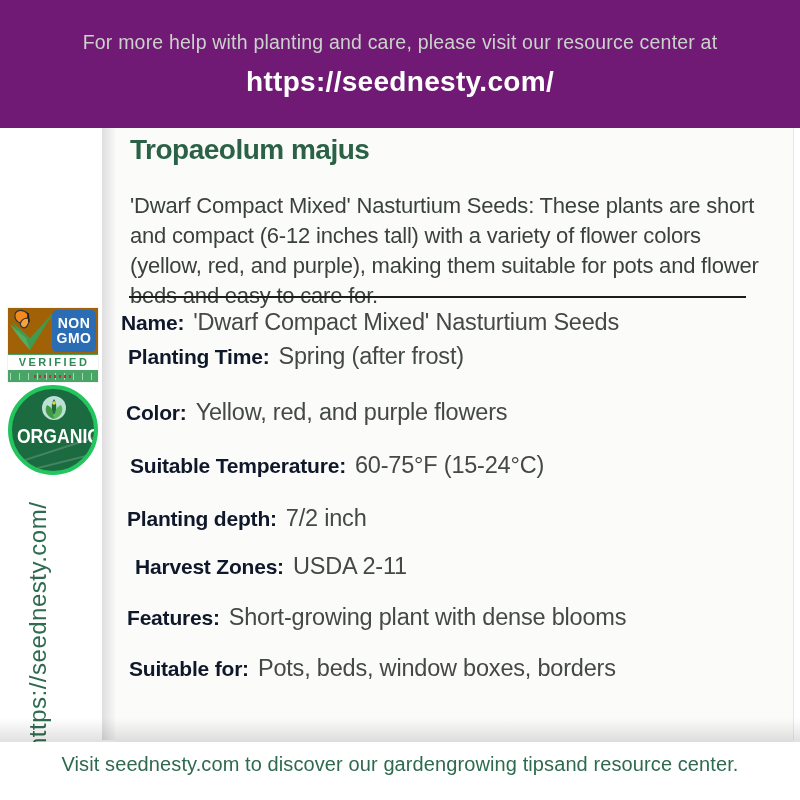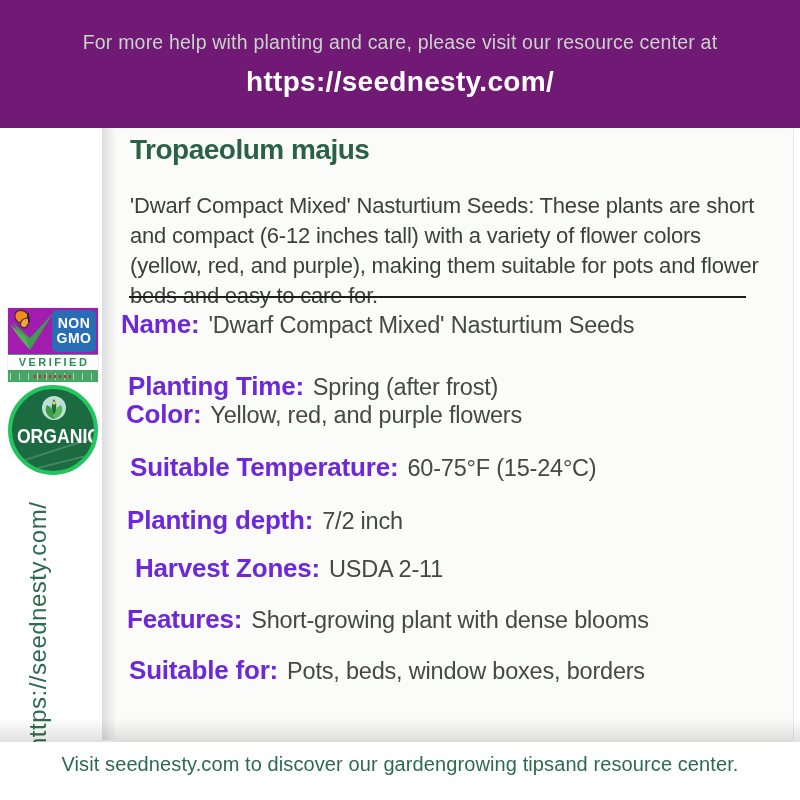--- a/index.html
+++ b/index.html
@@ -29,21 +29,21 @@
   
   .sidebar{left:0;top:128px;width:115px;height:614px;background:#ffffff;}
   .side-divider{
     left:102px;top:128px;width:17px;height:612px;
     background:linear-gradient(to right, rgba(0,0,0,0.13), rgba(0,0,0,0.0));
   }
 
   
   .nongmo{left:8px;top:180px;width:90px;height:74px;background:#ffffff;
     box-shadow:0 0 0 1px rgba(0,0,0,0.05);}
-  .ng-top{position:absolute;left:0;top:0;width:90px;height:48px;background:#a21caf;overflow:hidden;}
+  .ng-top{position:absolute;left:0;top:0;width:90px;height:48px;background:#a16207;overflow:hidden;}
   .ng-bluebox{
     position:absolute;right:2px;top:2px;width:44px;height:42px;
     background:#2a6db4;border-radius:5px;
     display:flex;flex-direction:column;align-items:center;justify-content:center;
     color:#fff;font-weight:bold;font-size:14px;line-height:15px;letter-spacing:0.5px;
   }
   .ng-verified{
     position:absolute;left:0;top:46px;width:90px;height:17px;background:#ffffff;
     border-top:1px solid #49a567;border-bottom:1px solid #49a567;box-sizing:border-box;
     color:#2e8b57;font-weight:bold;font-size:11px;letter-spacing:2.5px;
@@ -97,24 +97,24 @@
     left:130px;top:134px;
     font-size:28px;font-weight:bold;color:#2b6246;letter-spacing:-0.5px;
   }
   .description{
     left:130px;top:191px;width:648px;
     font-size:22px;line-height:30px;color:#3a403b;letter-spacing:-0.2px;
   }
   .rule{left:129px;top:296px;width:617px;height:2px;background:#1c1c1c;}
 
   .frow{position:absolute;white-space:nowrap;}
-  .frow .lab{font-size:26px;font-weight:bold;color:#6d28d9;margin-right:9px;letter-spacing:-0.2px;}
+  .frow .lab{font-size:21px;font-weight:bold;color:#0f172a;margin-right:9px;letter-spacing:-0.2px;}
   .frow .val{font-size:23.5px;color:#444944;letter-spacing:-0.2px;}
   .f0{top:309px;left:121px;}
-  .f1{top:371px;left:128px;}
+  .f1{top:343px;left:128px;}
   .f2{top:399px;left:126px;}
   .f3{top:452px;left:130px;}
   .f4{top:505px;left:127px;}
   .f5{top:553px;left:135px;}
   .f6{top:604px;left:127px;}
   .f7{top:655px;left:129px;}
 
   
   .bottom-shadow{
     left:0;top:718px;width:800px;height:24px;

